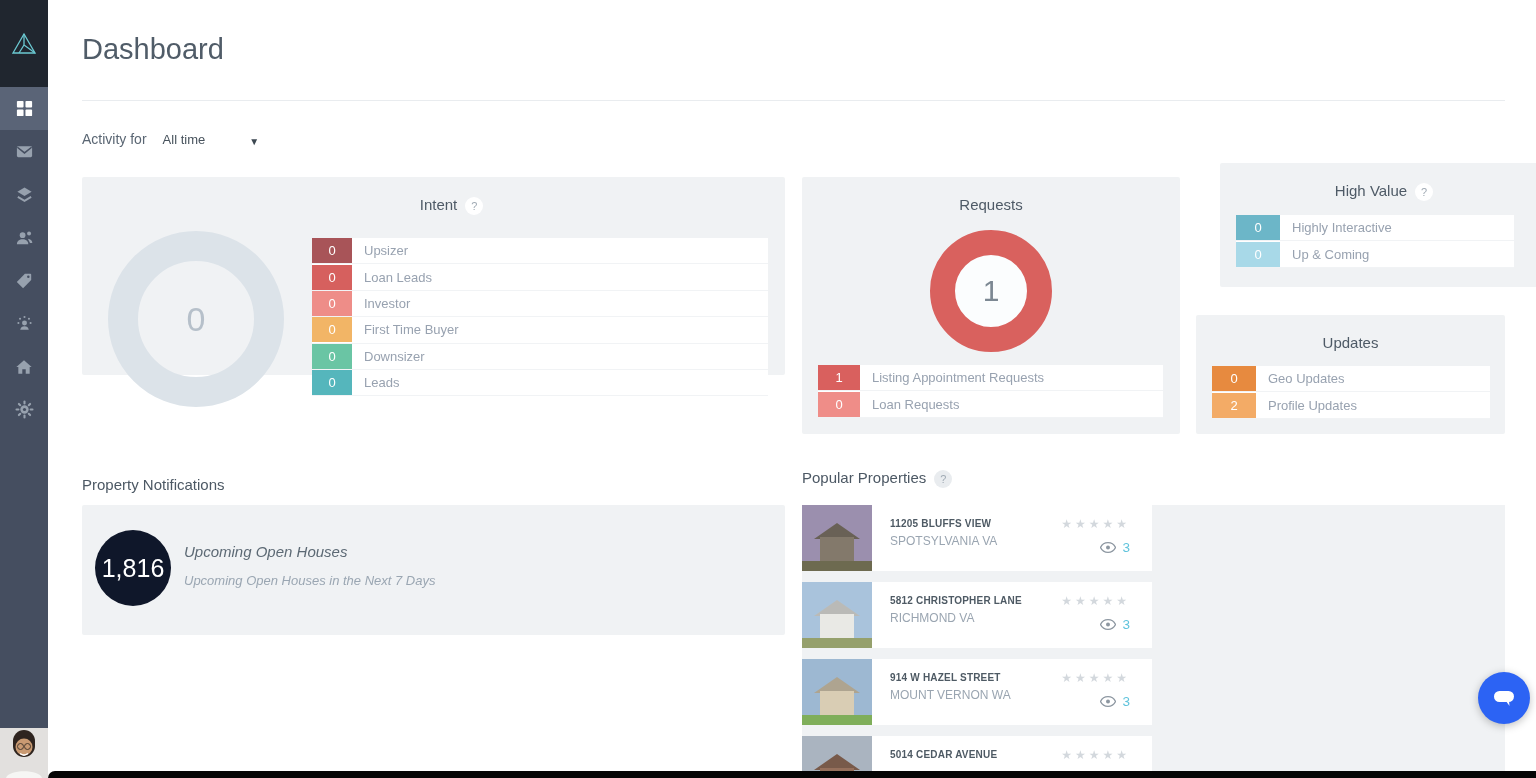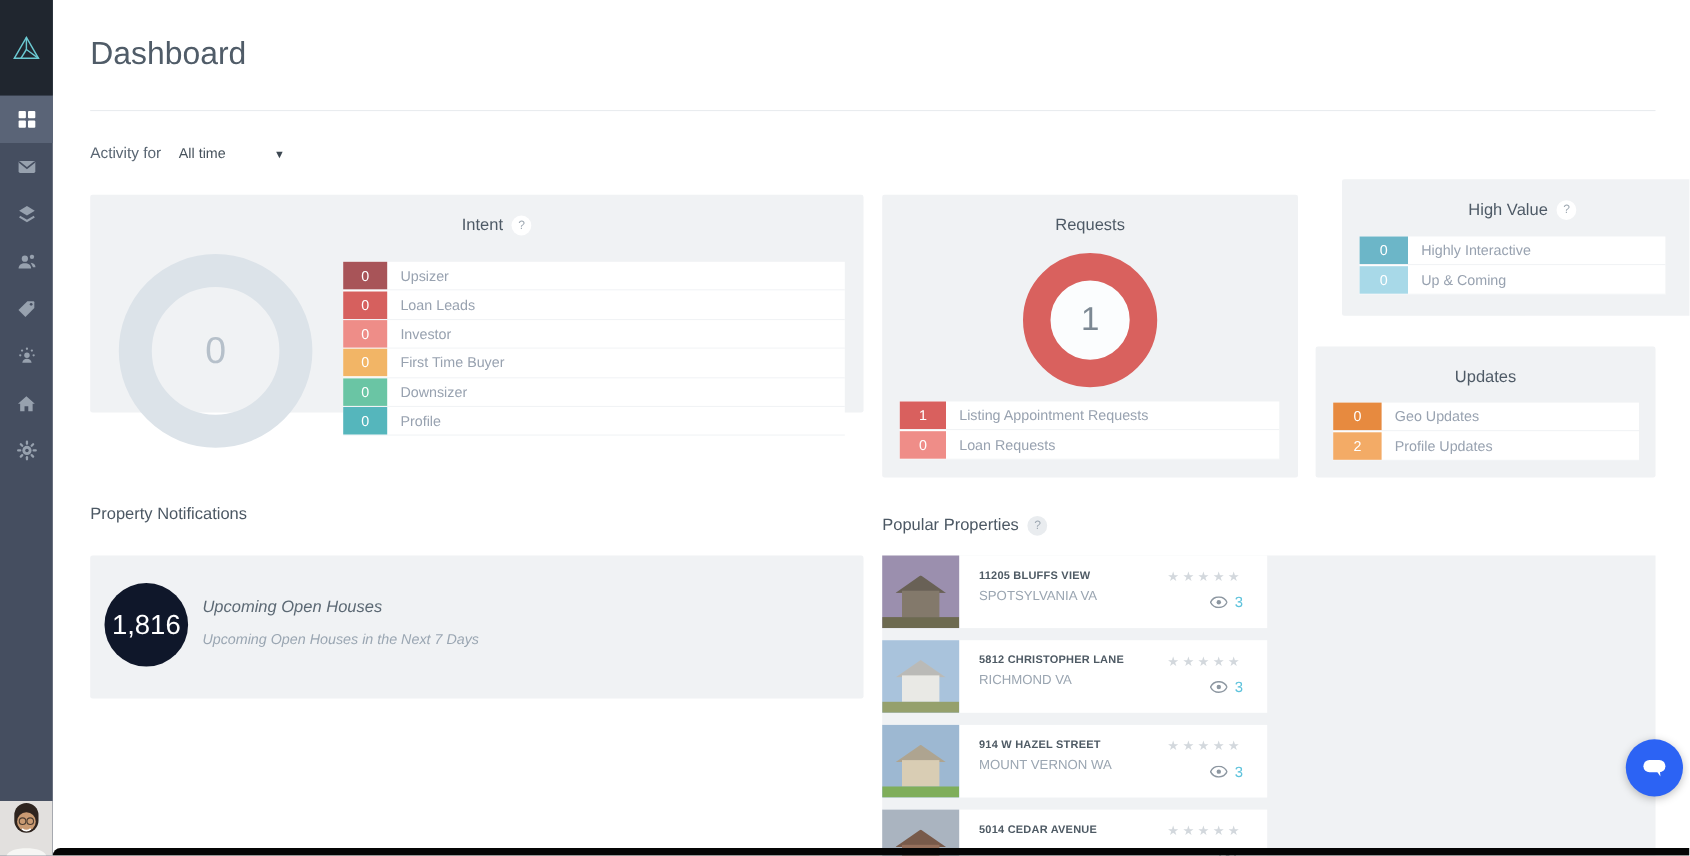--- a/index.html
+++ b/index.html
@@ -47,21 +47,21 @@
   .card-updates .legend   { left:16px;  top:51px;  width:278px; }
   .legend-row { display:flex; align-items:center; height:26.4px; background:#ffffff; border-bottom:1px solid #f1f3f5; }
   .legend-badge { width:40px; height:25px; display:flex; align-items:center; justify-content:center;
                   color:#ffffff; font-size:13px; flex:0 0 auto; }
   .card-requests .legend-badge { width:42px; }
   .card-highvalue .legend-badge, .card-updates .legend-badge { width:44px; }
   .legend-label { margin-left:12px; font-size:13px; color:#98a2b0; }
 
   
   .section-heading { position:absolute; font-size:15px; font-weight:500; color:#4c5864; }
-  .heading-propnotif { left:82px; top:459px; }
+  .heading-propnotif { left:82px; top:476px; }
   .heading-popular { left:802px; top:469px; }
 
   
   .card-propnotif { left:82px; top:505px; width:703px; height:130px; }
   .stat-circle { position:absolute; left:13px; top:25px; width:76px; height:76px; border-radius:50%;
                  display:flex; align-items:center; justify-content:center; color:#ffffff; font-size:25px; }
   .stat-text { position:absolute; left:102px; top:38px;font-style:italic; }
   .stat-title { font-size:15px; font-weight:500; color:#5c6974; }
   .stat-subtitle { font-size:13px; color:#9aa6b2; margin-top:13px; }
 
@@ -222,21 +222,21 @@
           <span class="legend-label">First Time Buyer</span>
         </div>
 
         <div class="legend-row">
           <span class="legend-badge" style="background-color: rgb(106, 197, 164);">0</span>
           <span class="legend-label">Downsizer</span>
         </div>
 
         <div class="legend-row">
           <span class="legend-badge" style="background-color: rgb(85, 182, 188);">0</span>
-          <span class="legend-label">Profile</span>
+          <span class="legend-label">Leads</span>
         </div>
       </div>
   </section>
 
   <section class="card card-requests">
     <div class="card-title">Requests</div>
     <div class="donut donut-requests">
       <span>1</span>
     </div>
     <div class="legend">

